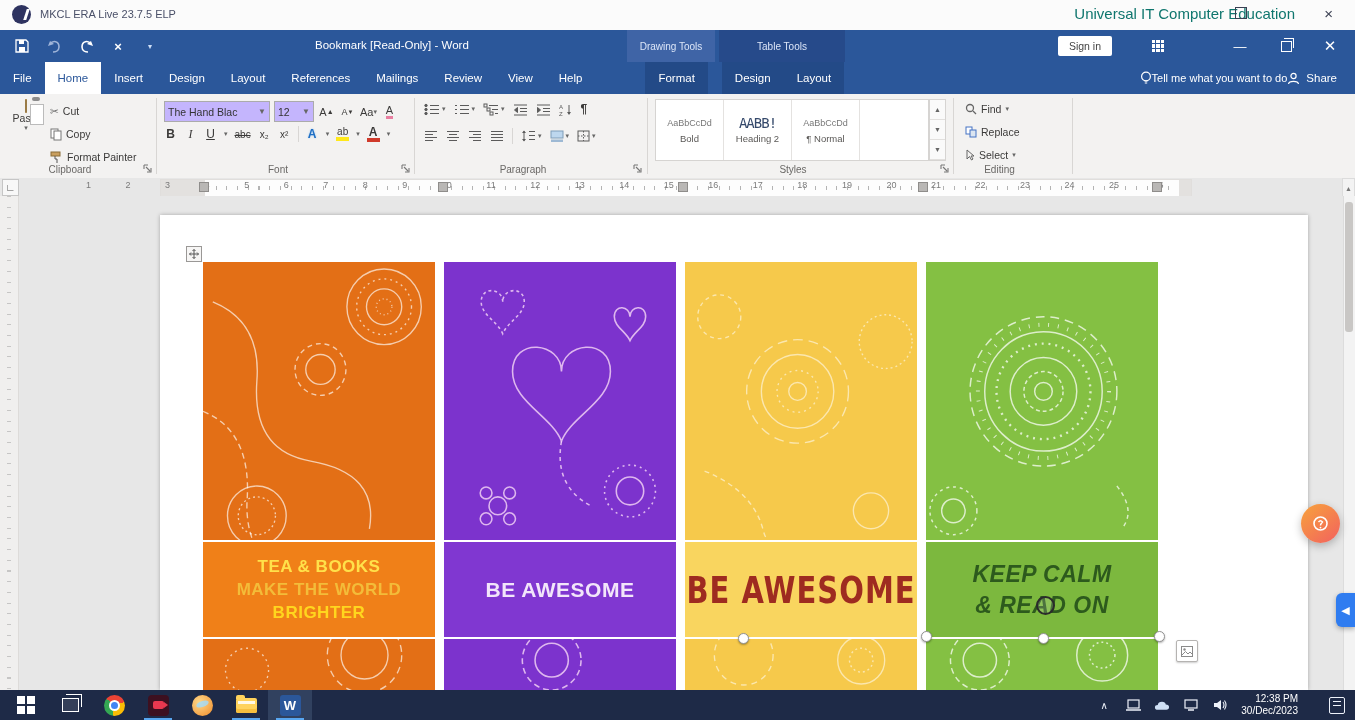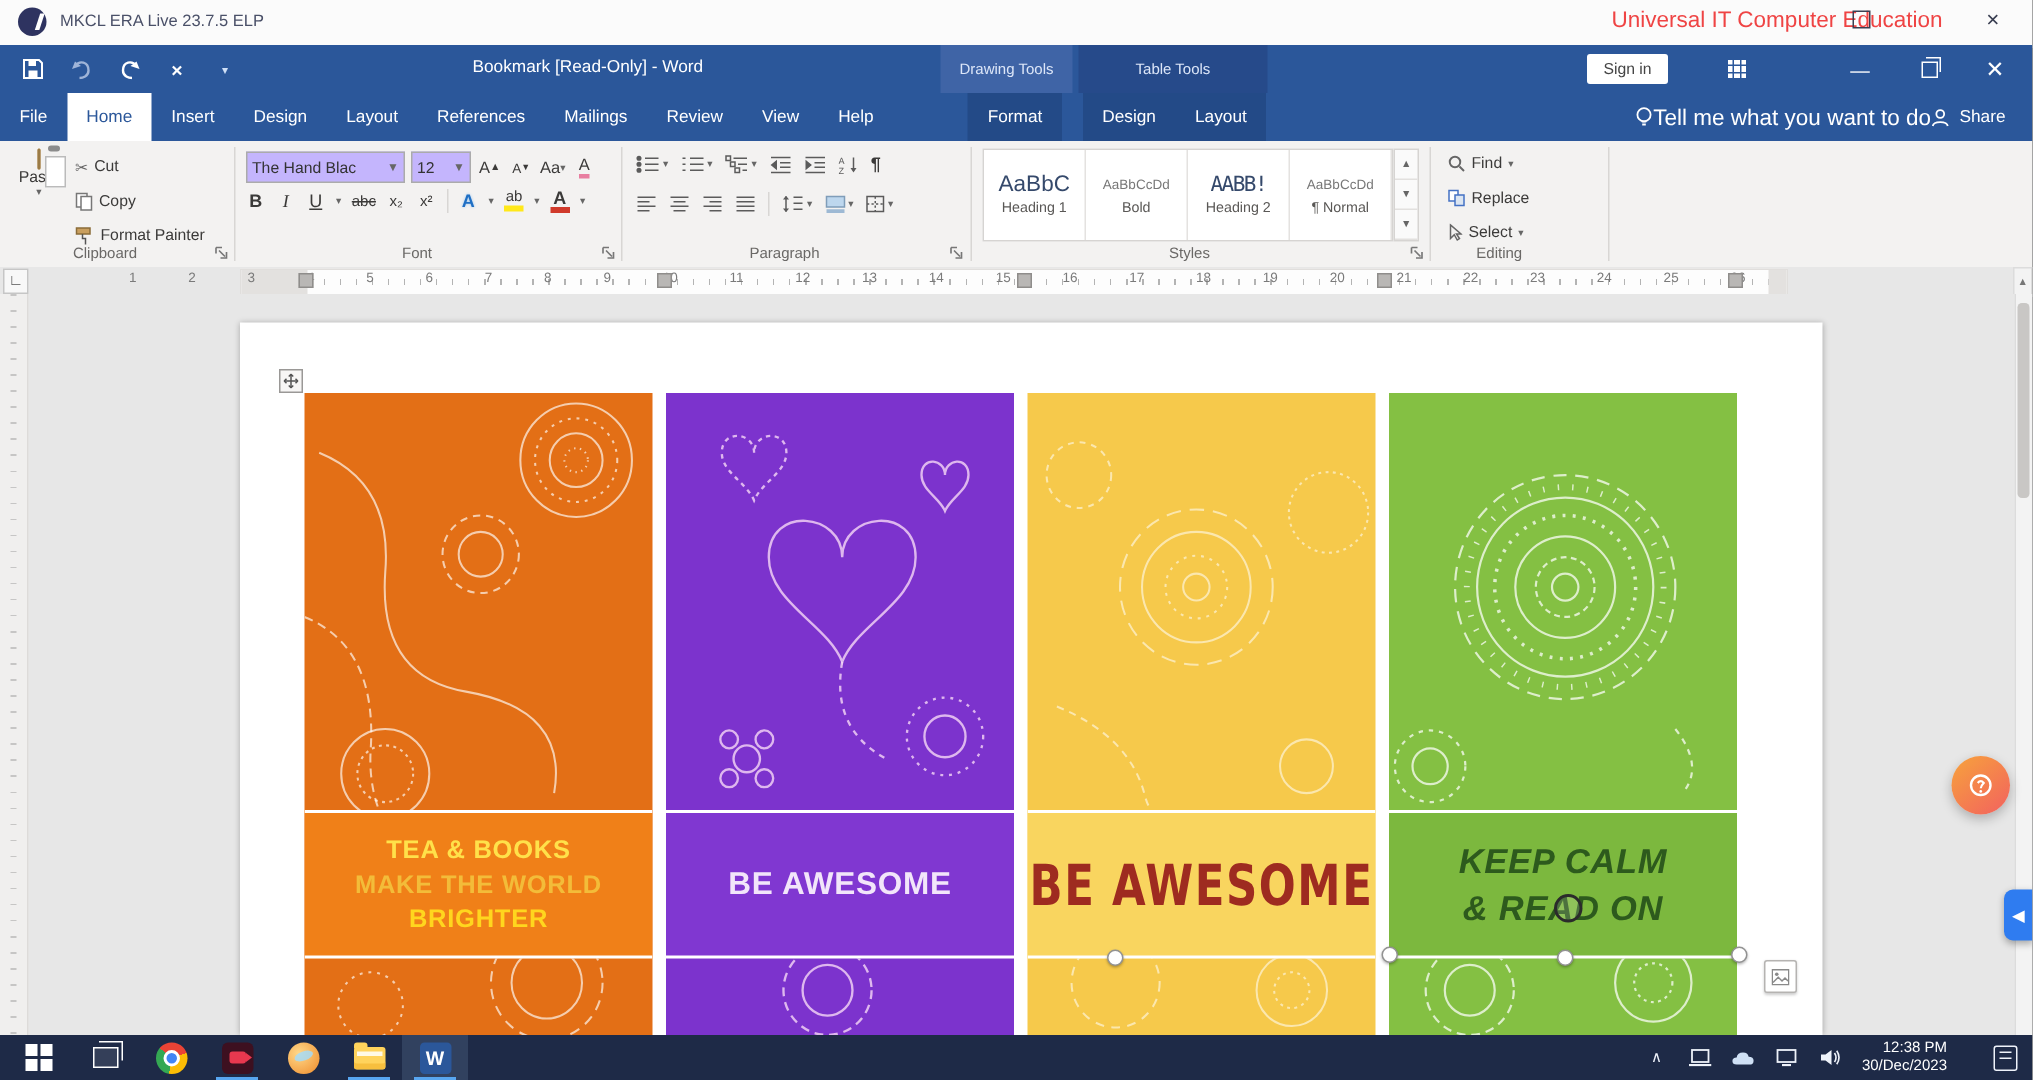--- a/index.html
+++ b/index.html
@@ -3,21 +3,21 @@
 <meta charset="utf-8">
 <style>
   html,body{margin:0;padding:0;background:#555;}
   #screen{position:relative;width:1355px;height:720px;overflow:hidden;background:#e7e7e7;
           font-family:"Liberation Sans",sans-serif;-webkit-font-smoothing:antialiased;}
   
   .topbar{position:absolute;left:0;top:0;width:100%;height:30px;background:#fbfbfb;border-bottom:2px solid #d9e6f4;}
   .topbar .logo{position:absolute;left:12px;top:5px;width:19px;height:19px;border-radius:50%;background:#2e3360;}
   .topbar .logo::after{content:"";position:absolute;left:5px;top:4px;width:8px;height:11px;border-right:3px solid #fff;transform:skewX(-18deg);}
   .topbar .apptitle{position:absolute;left:40px;top:8px;font-size:11px;color:#4a5068;}
-  .topbar .righttitle{position:absolute;right:60px;top:5px;font-size:15px;color:#ef4444;}
+  .topbar .righttitle{position:absolute;right:60px;top:5px;font-size:15px;color:#0f766e;}
   .topbar .winbtn{position:absolute;top:7px;font-size:12px;color:#3a3f52;}
   .topbar .maxi{right:108px;width:10px;height:10px;border:1.5px solid #3a3f52;}
   .topbar .clos{right:22px;font-size:15px;line-height:14px;}
   
   .titlebar{position:absolute;left:0;top:30px;width:100%;height:32px;background:#2b579a;color:#fff;}
   .qat{position:absolute;left:14px;top:0;height:32px;display:flex;align-items:center;gap:16px;}
   .qat .qi{width:16px;height:16px;display:flex;align-items:center;justify-content:center;}
   .doctitle{position:absolute;left:315px;top:9px;font-size:11.5px;color:#fff;}
   .ctxhead{position:absolute;top:0;height:32px;display:flex;align-items:center;justify-content:center;font-size:10px;color:#dce6f8;}
   .ctxhead.draw{left:627px;width:88px;background:#3f64a6;}
@@ -31,21 +31,21 @@
   .gridglyph{width:12px;height:12px;display:grid;grid-template-columns:1fr 1fr 1fr;grid-template-rows:1fr 1fr 1fr;gap:1px;}
   .gridglyph i{background:#fff;}
   
   .tabsrow{position:absolute;left:0;top:62px;width:100%;height:32px;background:#2b579a;display:flex;align-items:stretch;}
   .tabs-left{display:flex;align-items:stretch;flex:1;}
   .rtab{display:flex;align-items:center;padding:0 13px;font-size:11.5px;color:#fff;white-space:nowrap;}
   .tab-active{background:#fff;color:#2b579a;}
   .ctx{background:#234a87;}
   .draw-first{margin-left:50px;}
   .table-first{margin-left:14px;}
-  .tellme{display:flex;align-items:center;gap:0;color:#fff;font-size:15px;margin-left:14px;justify-content:flex-end;}
+  .tellme{display:flex;align-items:center;gap:0;color:#fff;font-size:11px;margin-left:14px;justify-content:flex-end;}
   .share{display:flex;align-items:center;gap:6px;color:#fff;font-size:11.5px;margin-left:auto;margin-right:18px;}
   
   .ribbon{position:absolute;left:0;top:94px;width:100%;height:84px;background:#f3f2f1;border-bottom:1px solid #d0cecc;}
   .rgroup{position:absolute;top:0;height:84px;}
   .rgroup .glabel{position:absolute;bottom:3px;left:0;right:15px;text-align:center;font-size:10px;color:#6a6866;}
   .gsep{position:absolute;top:4px;bottom:4px;width:1px;background:#d8d6d4;}
   .launcher{position:absolute;right:2px;bottom:4px;width:10px;height:10px;}
   .smallbtn{display:flex;align-items:center;gap:4px;font-size:10.5px;color:#3b3a39;height:18px;}
   
   .g-clip{left:0;width:155px;}
@@ -104,21 +104,21 @@
   .ruler-numbers{position:absolute;left:86px;top:2px;width:1078px;display:flex;justify-content:space-between;}
   .rnum{font-size:9px;color:#7a7a7a;}
   .colmark{position:absolute;top:4px;width:8px;height:8px;background:#b9b7b5;border:1px solid #8f8d8b;}
   .vscroll-up{position:absolute;right:0;top:0;width:11px;height:18px;background:#f3f3f3;border:1px solid #dcdcdc;
               font-size:7px;color:#777;display:flex;align-items:center;justify-content:center;}
   
   .docarea{position:absolute;left:0;top:196px;width:100%;height:494px;background:#e7e7e7;}
   .vruler{position:absolute;left:0;top:0;width:18px;height:100%;background:#f0efee;border-right:1px solid #dddbd9;
      background-image:repeating-linear-gradient(to bottom,rgba(120,120,120,.35) 0 1px,transparent 1px 10.7px);
      background-size:4px 100%;background-position:7px 0;background-repeat:no-repeat;}
-  .page{position:absolute;left:160px;top:19px;width:1055px;height:475px;background:#fff;box-shadow:0 0 4px rgba(0,0,0,.28);}
+  .page{position:absolute;left:160px;top:19px;width:1148px;height:475px;background:#fff;box-shadow:0 0 4px rgba(0,0,0,.28);}
   .bm-row{position:absolute;left:43px;top:47px;width:955px;height:428px;display:flex;gap:9px;}
   .bm{flex:1;position:relative;overflow:hidden;}
   .bm svg.pattern{position:absolute;left:0;top:0;width:100%;height:100%;}
   .band{position:absolute;left:0;right:0;top:278px;height:95px;display:flex;flex-direction:column;
         align-items:center;justify-content:center;border-top:2px solid #fff;border-bottom:2px solid #fff;}
   .bm1{background:#e36f16;}.bm1 .band{background:#f08018;}
   .bm2{background:#7c33cd;}.bm2 .band{background:#8037d1;}
   .bm3{background:#f6c94b;}.bm3 .band{background:#f9d55f;}
   .bm4{background:#84c043;}.bm4 .band{background:#7cb83e;font-style:italic;}
   .bm1 .line{font-size:17px;font-weight:800;letter-spacing:.5px;line-height:23px;}
@@ -536,24 +536,20 @@
       <div class="glabel">Paragraph</div>
       <svg class="launcher" viewBox="0 0 10 10">
           <path d="M1 1 h4 M1 1 v4 M3 3 l4 4 M8 4 v4 h-4" fill="none" stroke="#777" stroke-width="1.1"></path>
         </svg>
     </div>
     <div class="gsep" style="left:647px;"></div>
 
     <div class="rgroup g-styles">
       <div class="styles-gallery">
 
-          <div class="style-card sc-h1">
-            <div class="style-preview">AaBbC</div>
-            <div class="style-label">Heading 1</div>
-          </div>
 
           <div class="style-card sc-bold">
             <div class="style-preview">AaBbCcDd</div>
             <div class="style-label">Bold</div>
           </div>
 
           <div class="style-card sc-h2">
             <div class="style-preview">AABB!</div>
             <div class="style-label">Heading 2</div>
           </div>

